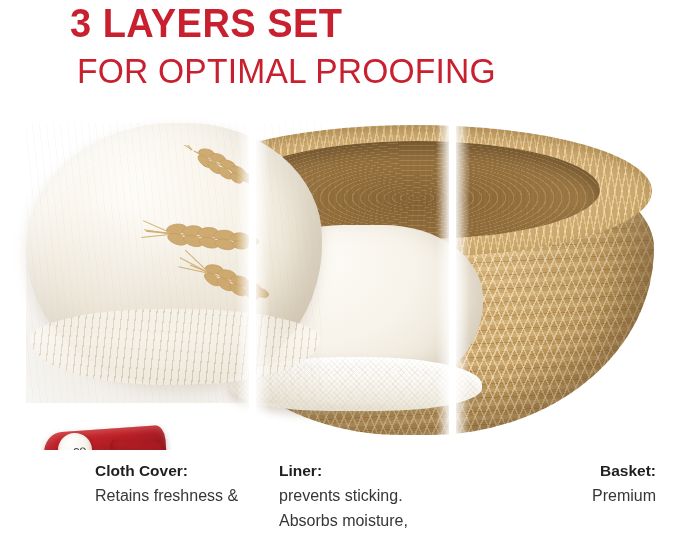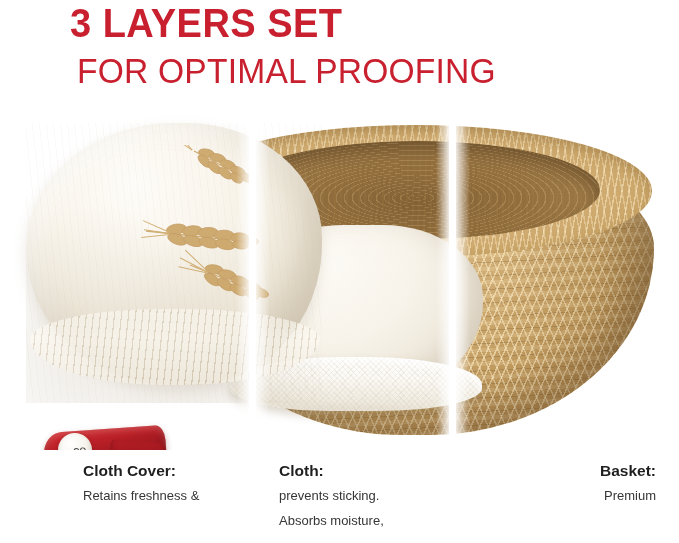--- a/index.html
+++ b/index.html
@@ -374,32 +374,32 @@
     top: 450px;
     width: 679px;
     height: 93px;
   }
   .caption {
     position: absolute;
     top: 8px;
     font-family: "Liberation Sans", sans-serif;
     color: #2b2b2b;
   }
-  .caption.c1 { left: 83px; width: 180px; }
+  .caption.c1 { left: 95px; width: 180px; }
   .caption.c2 { left: 279px; width: 170px; }
   .caption.c3 { left: 476px; width: 180px; text-align: right; }
   .caption-head {
     font-size: 15.5px;
     font-weight: 700;
     color: #1f1f1f;
     line-height: 25px;
     white-space: nowrap;
   }
   .caption-line {
-    font-size: 13px;
+    font-size: 16px;
     font-weight: 400;
     color: #363636;
     line-height: 25px;
     white-space: nowrap;
   }
 </style>
 </head>
 <body>
 
 <div class="header">
@@ -501,21 +501,21 @@
 </div>
 
 <div class="captions">
 
   <div class="caption c1">
     <div class="caption-head">Cloth Cover:</div>
     <div class="caption-line">Retains freshness &amp;</div>
   </div>
 
   <div class="caption c2">
-    <div class="caption-head">Cloth:</div>
+    <div class="caption-head">Liner:</div>
     <div class="caption-line">prevents sticking.</div>
     <div class="caption-line">Absorbs moisture,</div>
   </div>
 
   <div class="caption c3">
     <div class="caption-head">Basket:</div>
     <div class="caption-line">Premium</div>
   </div>
 
 </div>

